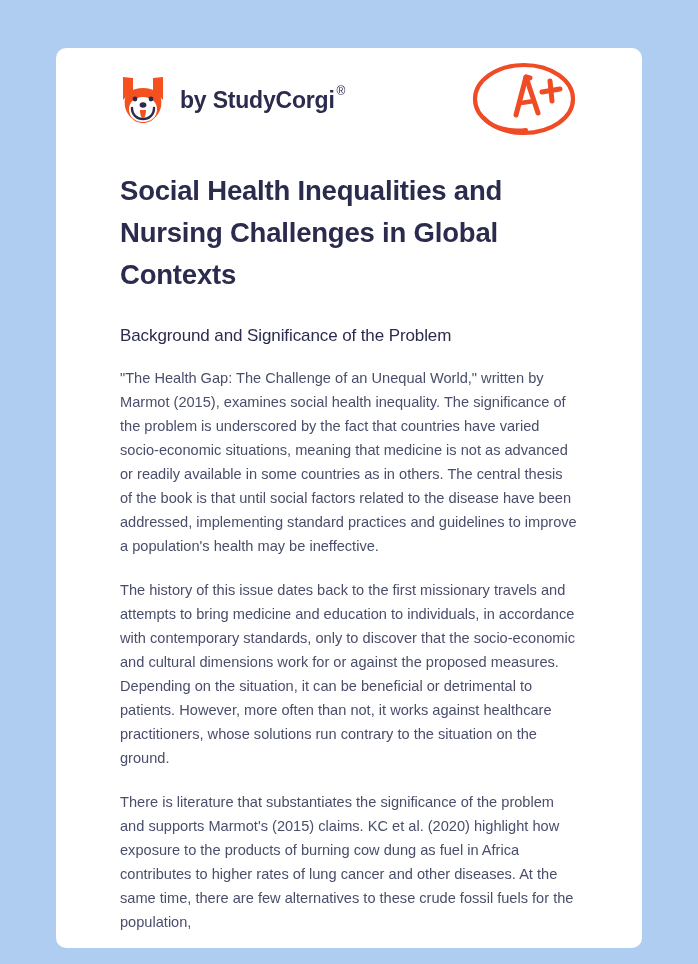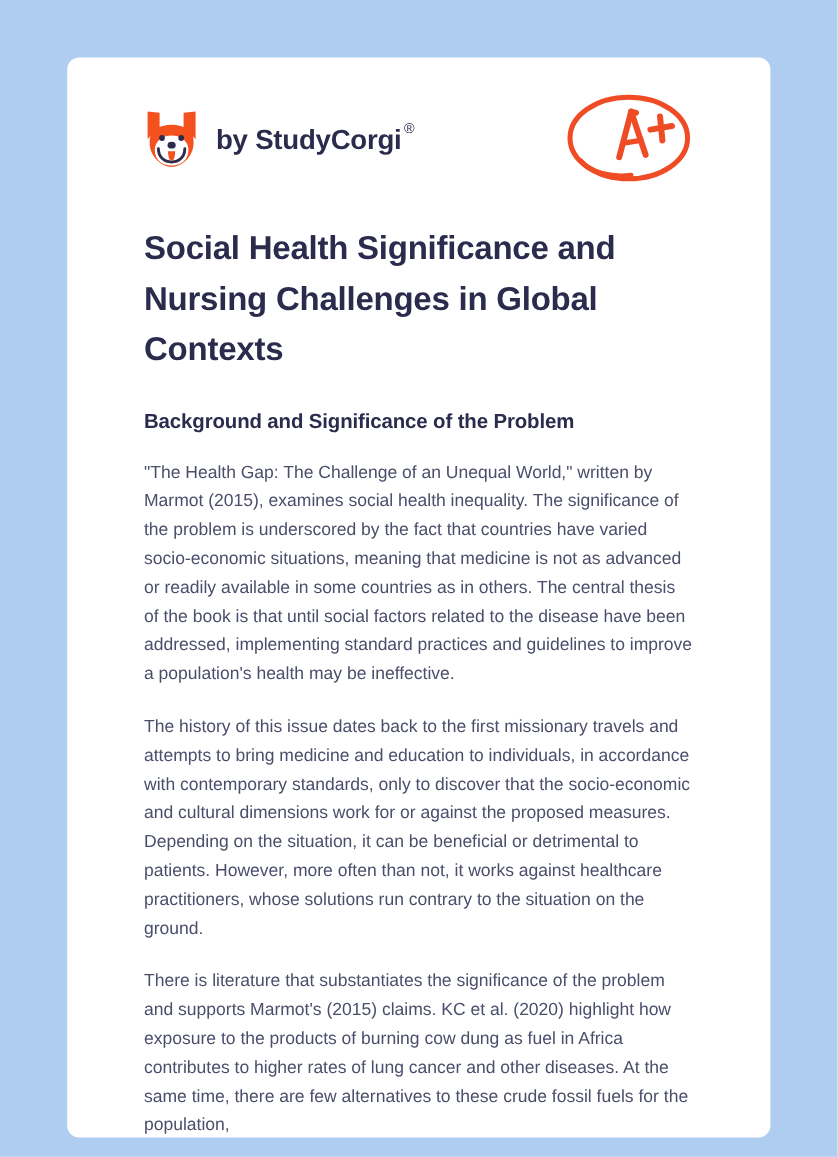--- a/index.html
+++ b/index.html
@@ -26,21 +26,21 @@
   .card-inner {
     padding: 0 64px;
   }
 
   
   .header {
     display: flex;
     align-items: center;
     justify-content: space-between;
     height: 104px;
-    padding-top: 16px;
+    padding-top: 0;
   }
   .brand {
     display: flex;
     align-items: center;
     gap: 14px;
   }
   .corgi-icon {
     width: 46px;
     height: 52px;
     display: block;
@@ -98,21 +98,21 @@
     color: #ef4b25;
     margin: 0 13px;
   }
   .meta-words { color: #7b7f96; }
   .meta-pages { color: #7b7f96; margin-left: 14px; }
 
   
   .section-heading {
     margin: 30px 0 0 0;
     font-size: 17px;
-    font-weight: bold;
+    font-weight: normal;
     color: #2b2c4d;
     letter-spacing: -0.1px;
   }
   .body-par {
     margin: 20px 0 0 0;
     font-size: 14.6px;
     line-height: 24px;
     color: #4a4e6b;
     text-align: left;
   }
@@ -149,21 +149,21 @@
         <path d="M14 60 C22 70 40 74 56 72" fill="none" stroke="#ef4b25" stroke-width="4" stroke-linecap="round"></path>
         <path d="M46 57 L56 19 L60 20" fill="none" stroke="#ef4b25" stroke-width="5" stroke-linecap="round" stroke-linejoin="round"></path>
         <path d="M56 19 L68 55" fill="none" stroke="#ef4b25" stroke-width="5" stroke-linecap="round"></path>
         <path d="M51 45 L64 43" fill="none" stroke="#ef4b25" stroke-width="4.4" stroke-linecap="round"></path>
         <path d="M72 34 L90 31" fill="none" stroke="#ef4b25" stroke-width="5" stroke-linecap="round"></path>
         <path d="M80 23 L82 43" fill="none" stroke="#ef4b25" stroke-width="5" stroke-linecap="round"></path>
       </svg>
 
     </div>
 
-    <h1 class="doc-title">Social Health Significance and Nursing Challenges in Global Contexts</h1>
+    <h1 class="doc-title">Social Health Inequalities and Nursing Challenges in Global Contexts</h1>
 
 
     <h2 class="section-heading">Background and Significance of the Problem</h2>
 
     <p class="body-par">"The Health Gap: The Challenge of an Unequal World," written by Marmot (2015), examines social health inequality. The significance of the problem is underscored by the fact that countries have varied socio-economic situations, meaning that medicine is not as advanced or readily available in some countries as in others. The central thesis of the book is that until social factors related to the disease have been addressed, implementing standard practices and guidelines to improve a population's health may be ineffective.</p>
     <p class="body-par">The history of this issue dates back to the first missionary travels and attempts to bring medicine and education to individuals, in accordance with contemporary standards, only to discover that the socio-economic and cultural dimensions work for or against the proposed measures. Depending on the situation, it can be beneficial or detrimental to patients. However, more often than not, it works against healthcare practitioners, whose solutions run contrary to the situation on the ground.</p>
     <p class="body-par">There is literature that substantiates the significance of the problem and supports Marmot's (2015) claims. KC et al. (2020) highlight how exposure to the products of burning cow dung as fuel in Africa contributes to higher rates of lung cancer and other diseases. At the same time, there are few alternatives to these crude fossil fuels for the population,</p>
 
   </div>
 </div>

